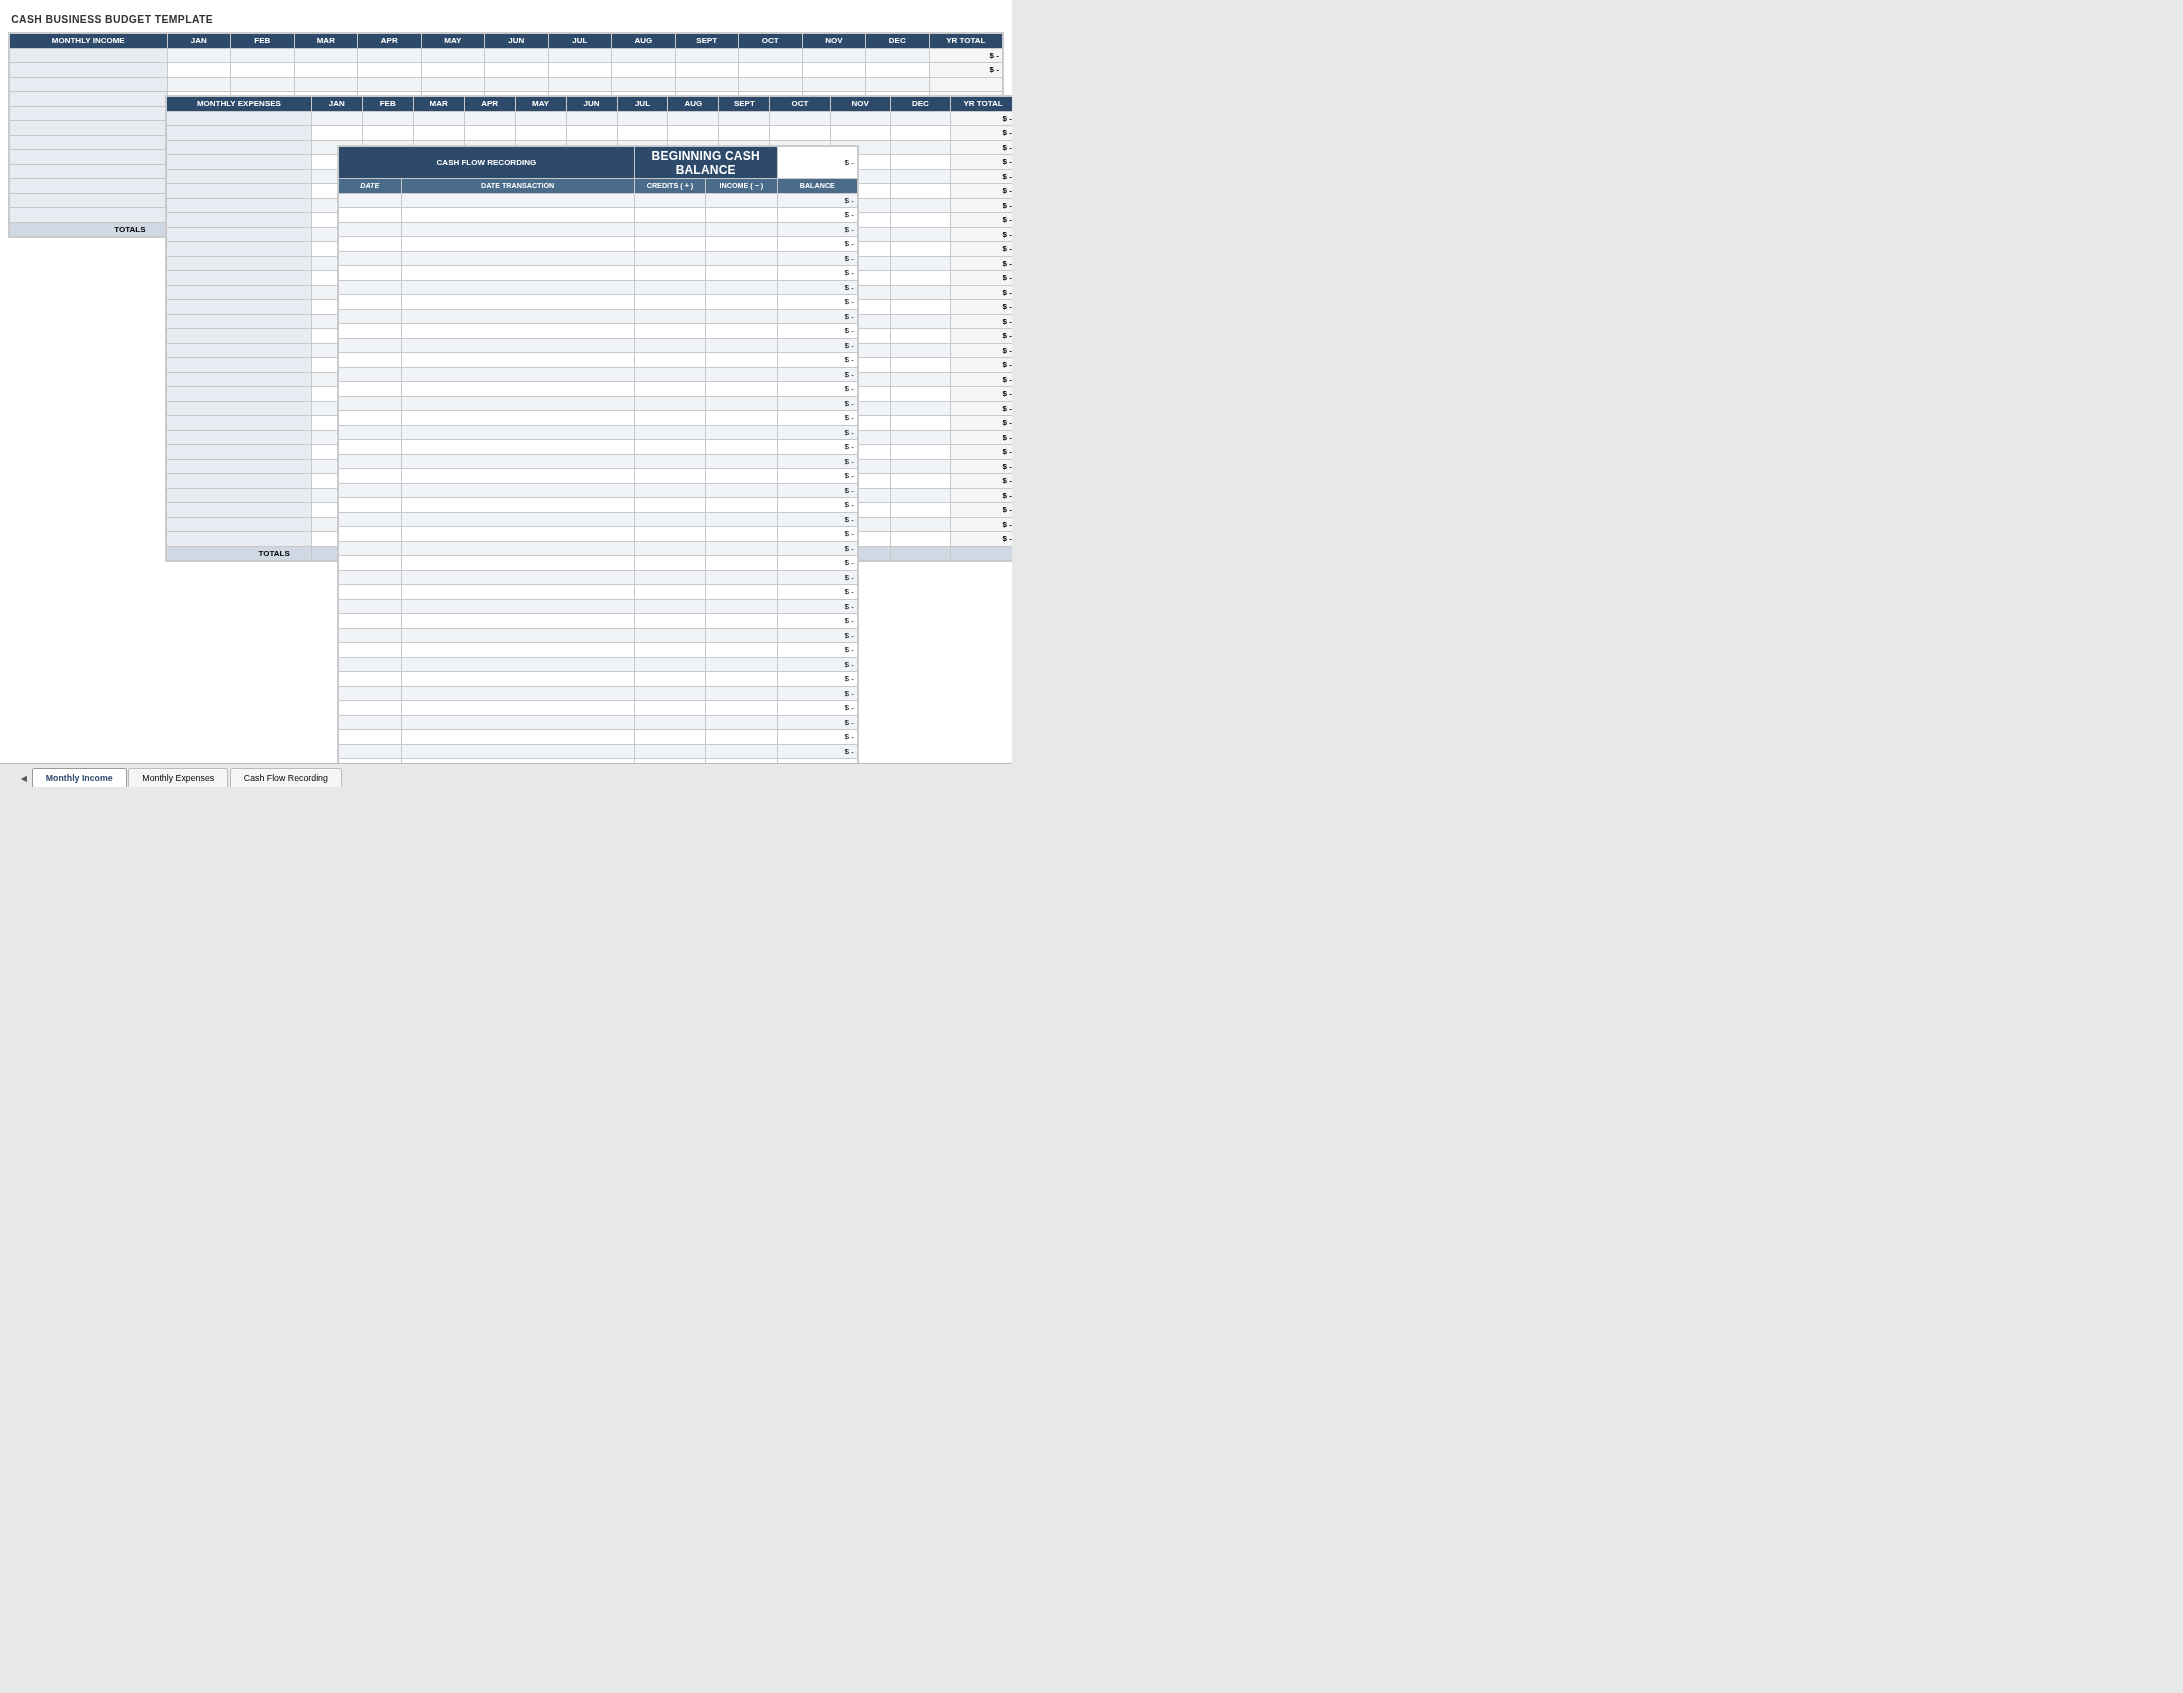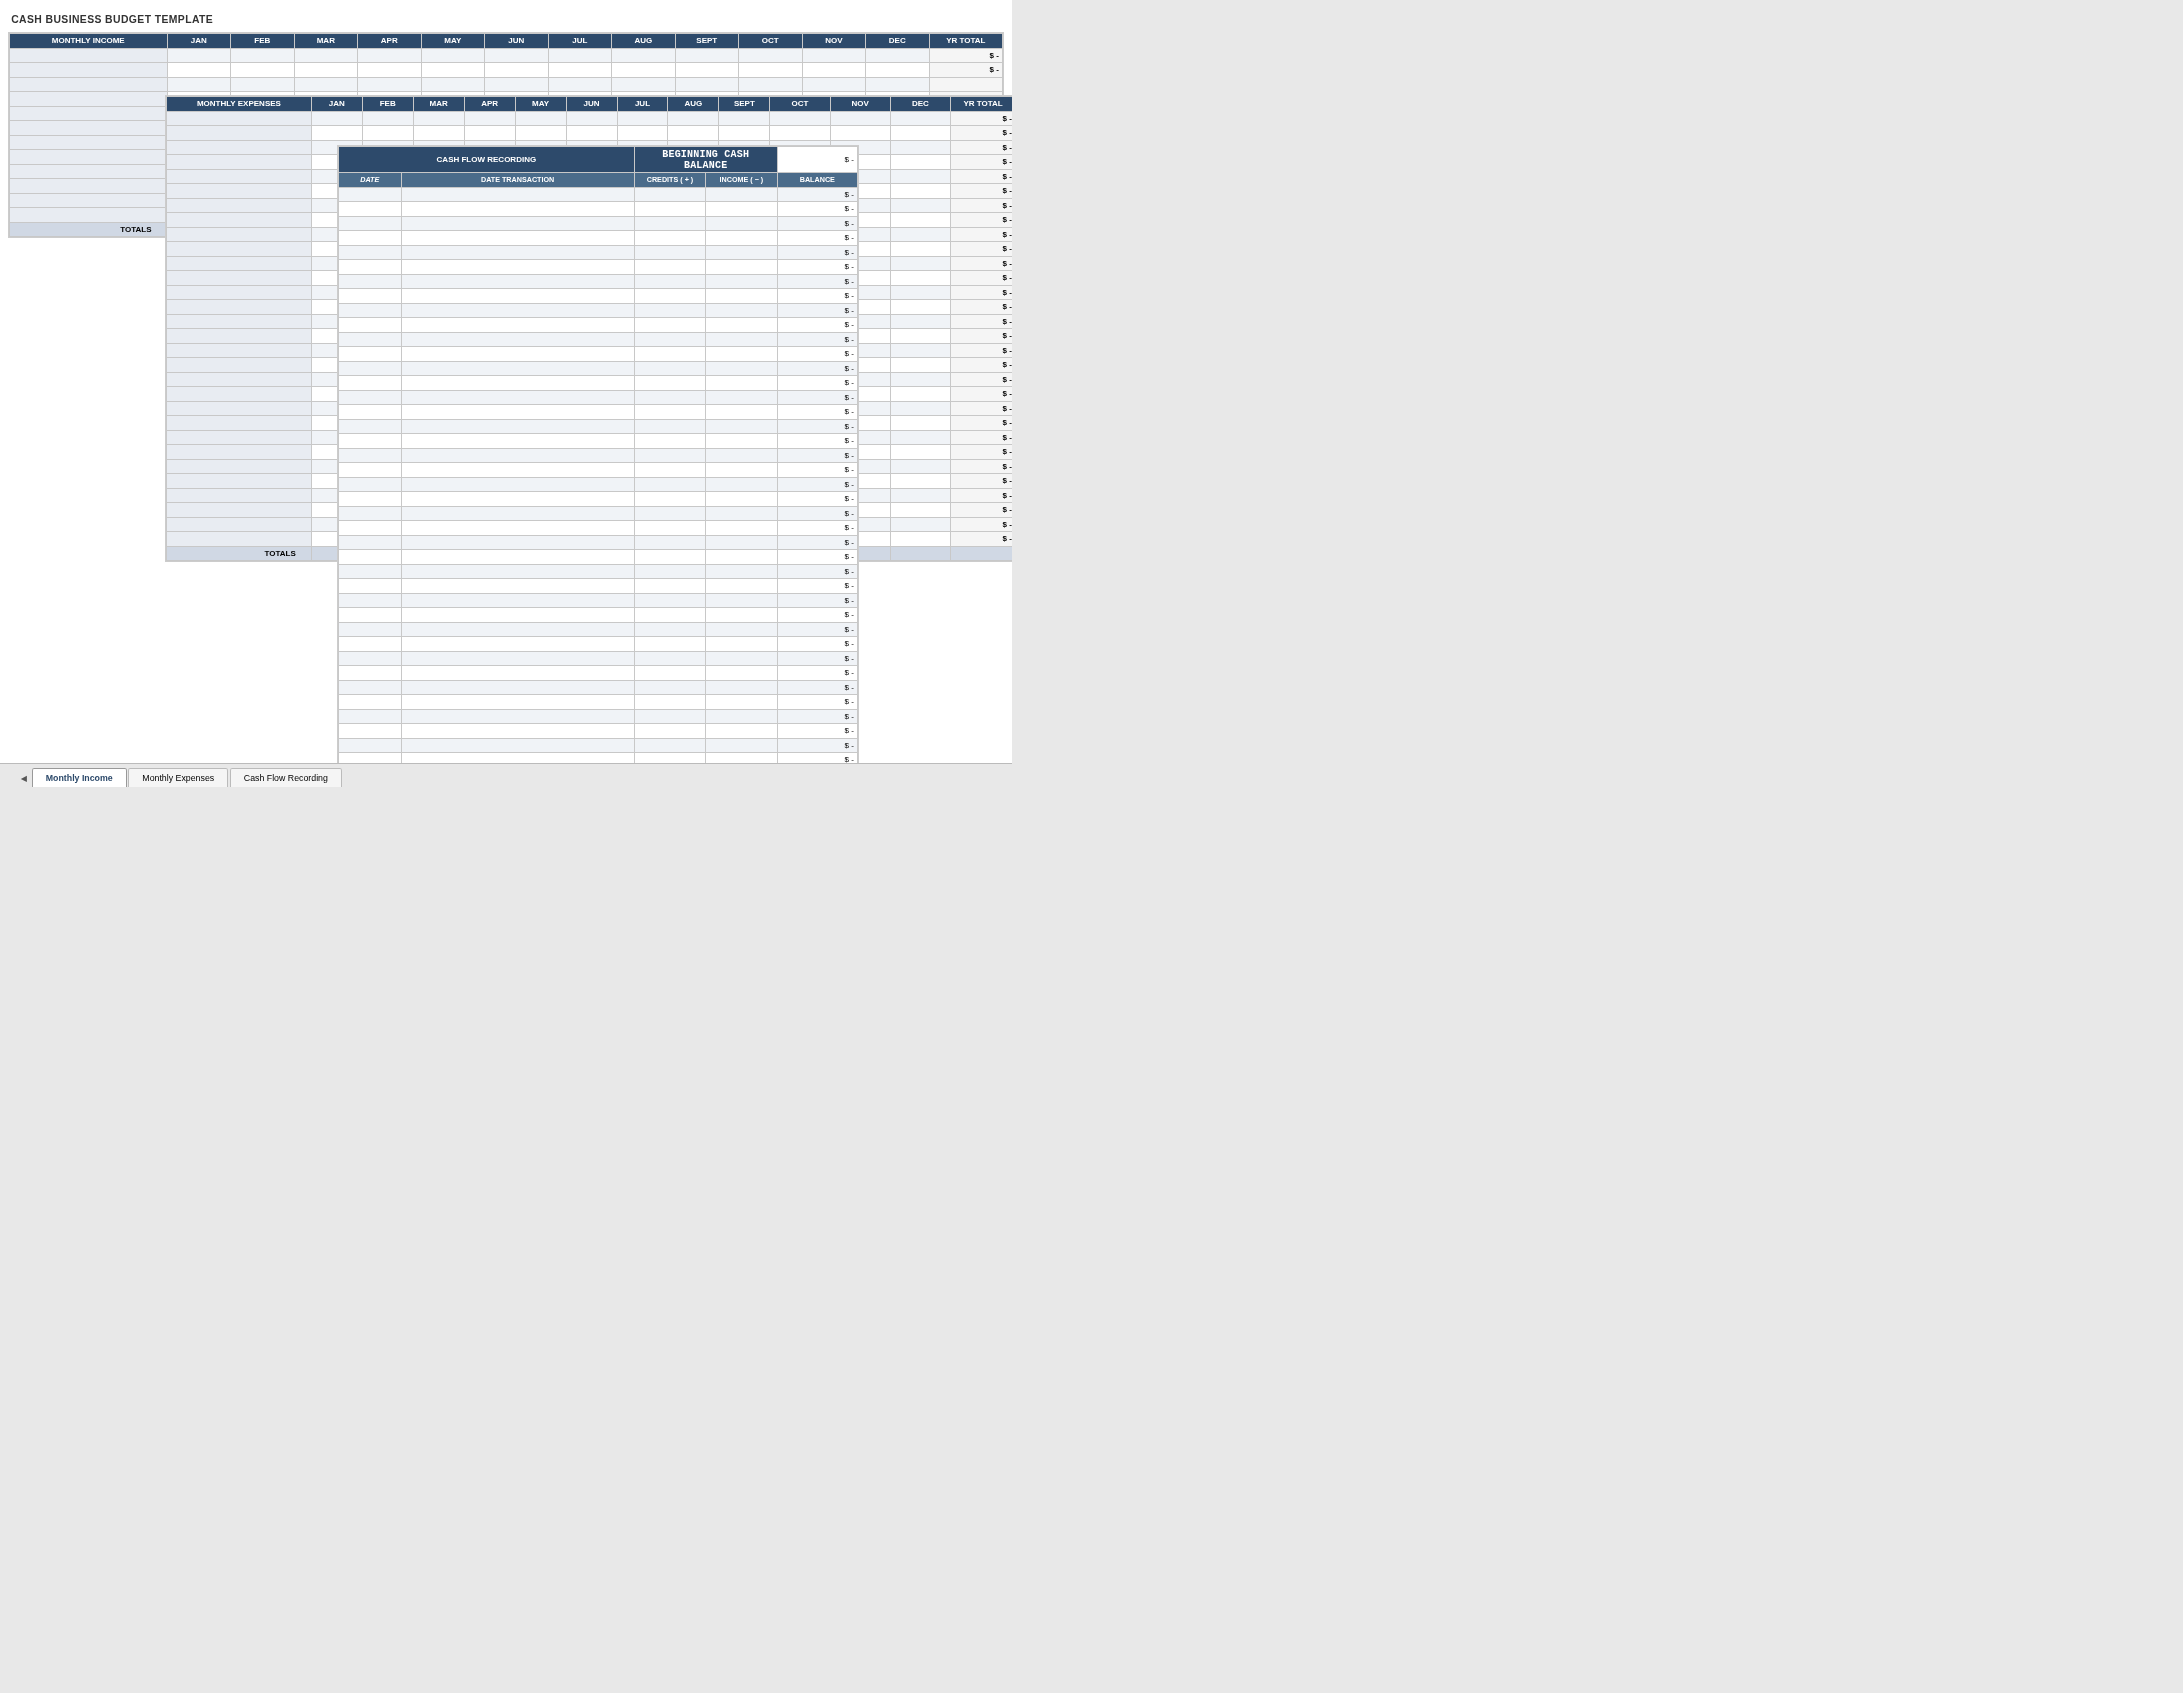--- a/index.html
+++ b/index.html
@@ -112,21 +112,21 @@
     }
 
     .totals-row {
       background-color: #d0d8e4;
       font-weight: bold;
     }
 
     .totals-label {
       text-align: right;
       font-weight: bold;
-      padding-right: 15px;
+      padding-right: 21px;
       background-color: #d0d8e4;
       font-size: 8px;
     }
 
     .yr-total-col {
       background-color: #f5f5f5;
       font-weight: bold;
     }
 
     
@@ -949,21 +949,21 @@
           </tr>
         </tbody>
     </table>
   </div>
 
   <div class="sheet-cashflow">
     <table>
       <thead>
         <tr>
           <th colspan="2" class="header-dark">CASH FLOW RECORDING</th>
-          <th colspan="2" class="beginning-cash" style="font-size:10px;font-family:Liberation Mono, monospace;">BEGINNING CASH BALANCE</th>
+          <th colspan="2" class="beginning-cash" style="font-size:12px;">BEGINNING CASH BALANCE</th>
           <td class="cash-value" style="width:72px;">$ <span>-</span></td>
         </tr>
         <tr>
           <th class="header-medium cf-date-col">DATE</th>
           <th class="header-medium cf-trans-col">DATE TRANSACTION</th>
           <th class="header-medium cf-credit-col">CREDITS ( + )</th>
           <th class="header-medium cf-debit-col">INCOME ( − )</th>
           <th class="header-medium cf-balance-col">BALANCE</th>
         </tr>
       </thead>

